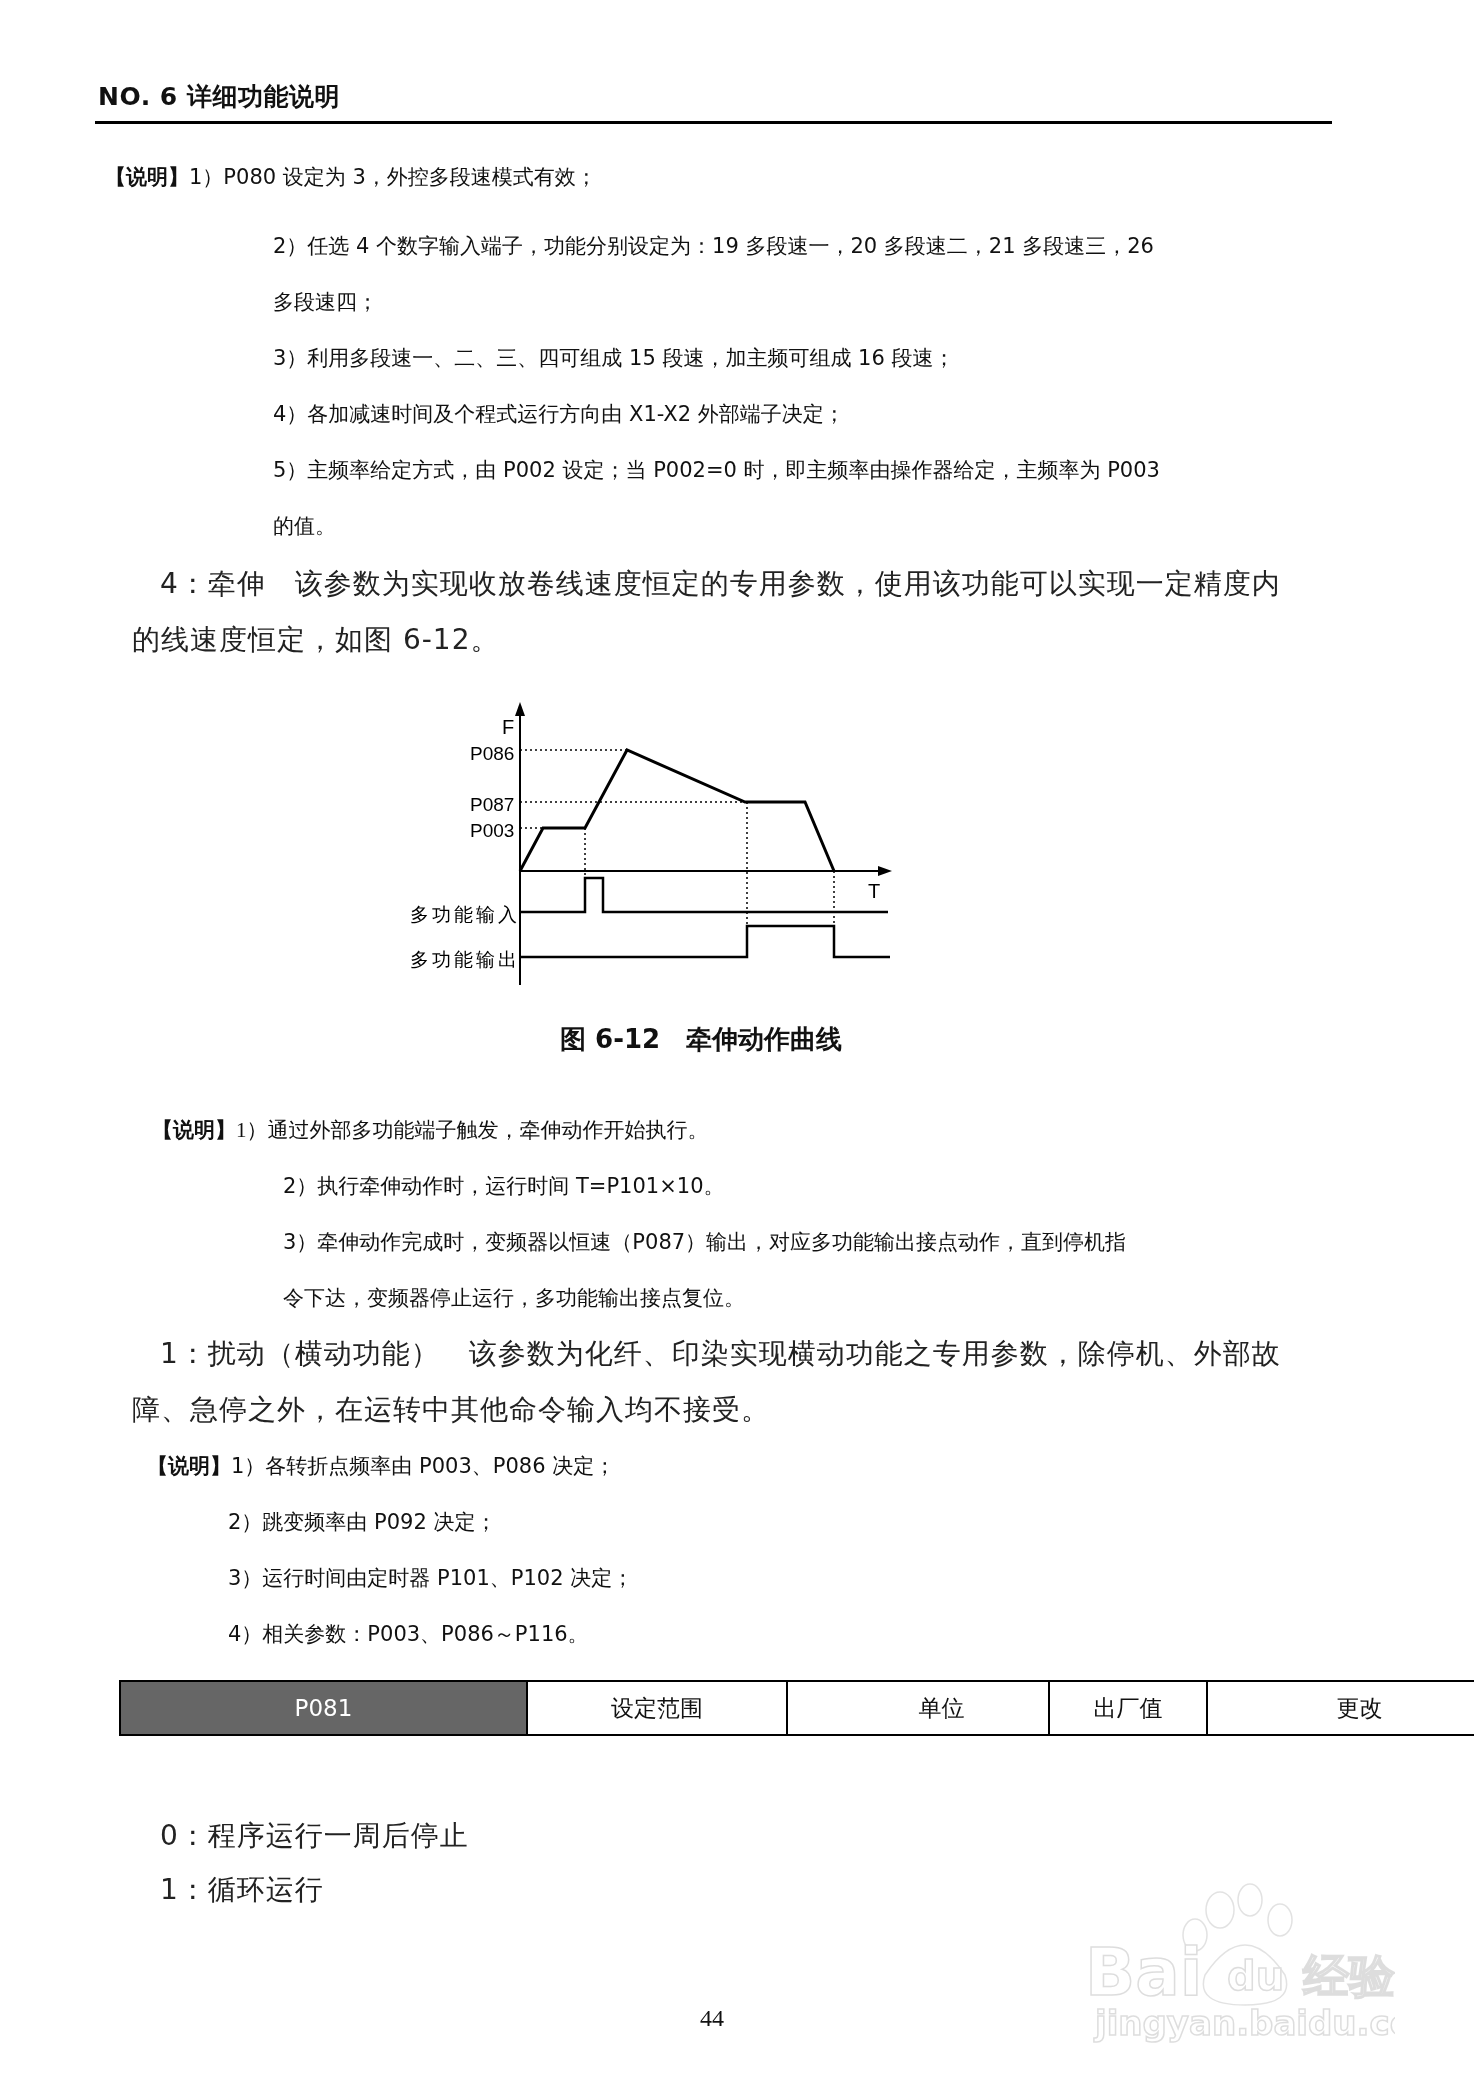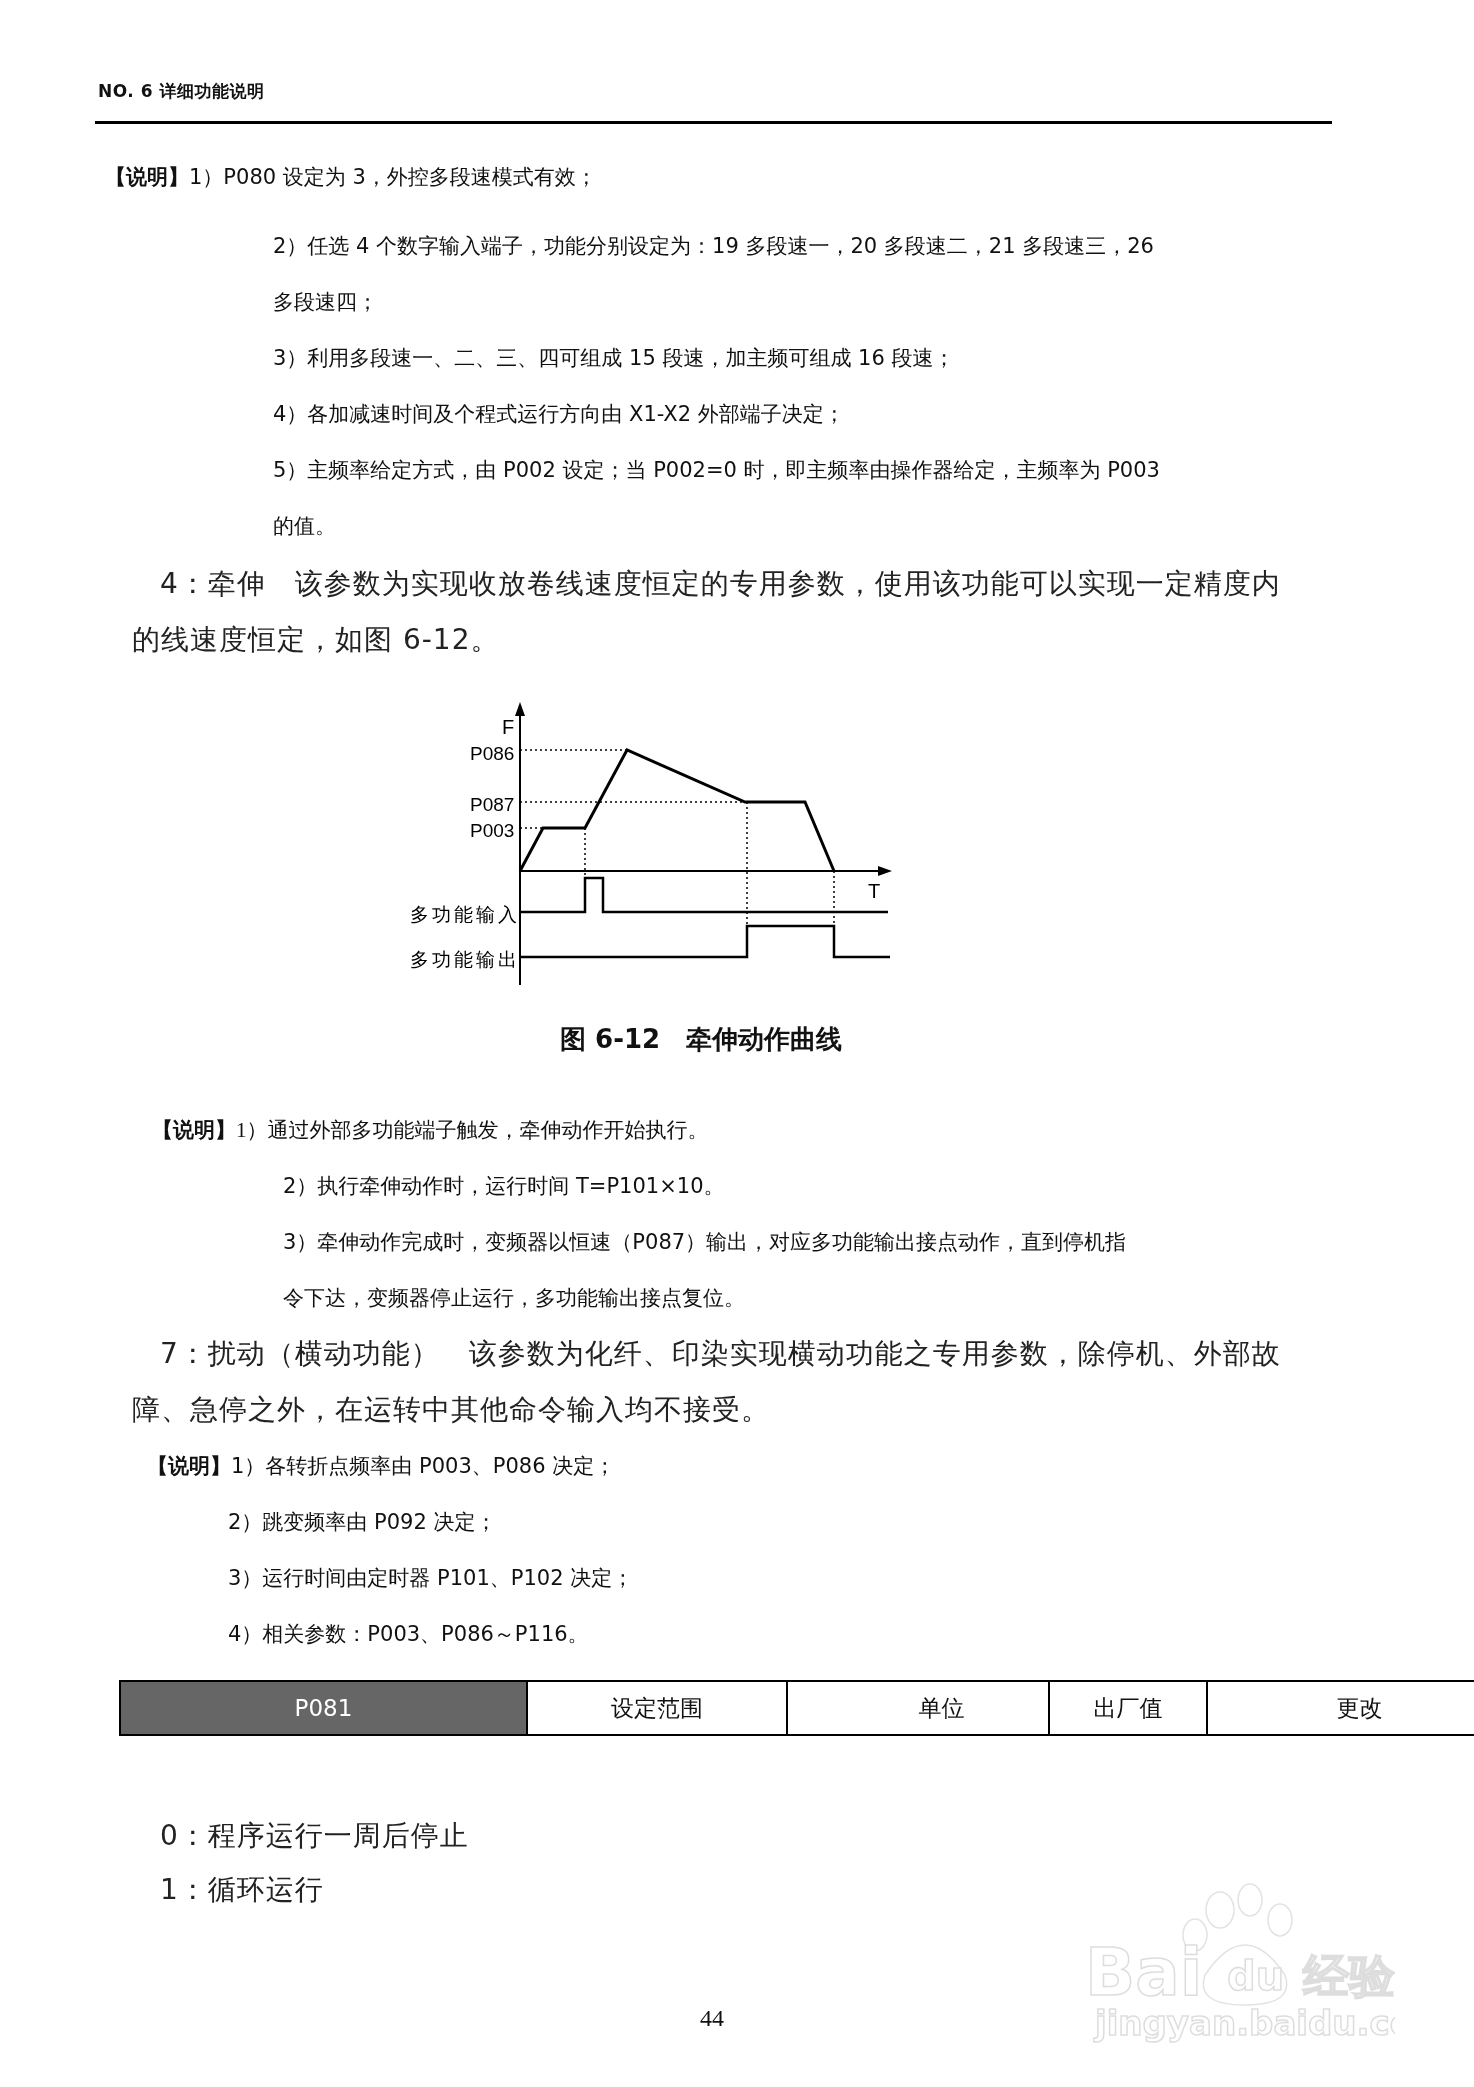--- a/index.html
+++ b/index.html
@@ -1,21 +1,21 @@
 <!DOCTYPE html>
 <html><head>
   <meta charset="utf-8">
   <style>
     html, body { margin: 0; padding: 0; background: #ffffff; }
     body {
       width: 1474px; height: 2087px; position: relative; overflow: hidden;
       font-family: "DejaVu Sans", "Liberation Sans", sans-serif; color: #111;
     }
     .abs { position: absolute; white-space: nowrap; }
-    .chapter-title { left: 98px; top: 80px; font-size: 17px; font-weight: bold; letter-spacing: 0.5px; }
+    .chapter-title { left: 98px; top: 80px; font-size: 25px; font-weight: bold; letter-spacing: 0.5px; }
     .header-rule { position: absolute; left: 95px; top: 121px; width: 1237px; height: 3px; background: #000; }
     .note { font-size: 21px; line-height: 28px; }
     .note b { font-weight: bold; }
     .para { font-size: 28px; line-height: 36px; color: #222; letter-spacing: 1px; }
     .caption { font-size: 26px; font-weight: bold; }
     .page-num { left: 700px; top: 2005px; font-family: "Liberation Serif", serif; font-size: 24px; }
 
     
     .param-table {
       position: absolute; left: 119px; top: 1680px; width: 1394px;
@@ -86,21 +86,21 @@
 
 <div class="abs caption" style="left:560px; top:1022px;">图 6-12　牵伸动作曲线</div>
 
 
 <div class="abs note" style="left:152px; top:1116px;font-family:Liberation Serif, serif;"><b>【说明】</b><span>1）通过外部多功能端子触发，牵伸动作开始执行。</span></div>
 <div class="abs note" style="left:283px; top:1172px;">2）执行牵伸动作时，运行时间 T=P101×10。</div>
 <div class="abs note" style="left:283px; top:1228px;">3）牵伸动作完成时，变频器以恒速（P087）输出，对应多功能输出接点动作，直到停机指</div>
 <div class="abs note" style="left:283px; top:1284px;">令下达，变频器停止运行，多功能输出接点复位。</div>
 
 
-<div class="abs para" style="left:160px; top:1336px;">7：扰动（横动功能）　该参数为化纤、印染实现横动功能之专用参数，除停机、外部故</div>
+<div class="abs para" style="left:160px; top:1336px;">1：扰动（横动功能）　该参数为化纤、印染实现横动功能之专用参数，除停机、外部故</div>
 <div class="abs para" style="left:132px; top:1392px;">障、急停之外，在运转中其他命令输入均不接受。</div>
 
 
 <div class="abs note" style="left:147px; top:1452px;"><b>【说明】</b><span>1）各转折点频率由 P003、P086 决定；</span></div>
 <div class="abs note" style="left:228px; top:1508px;">2）跳变频率由 P092 决定；</div>
 <div class="abs note" style="left:228px; top:1564px;">3）运行时间由定时器 P101、P102 决定；</div>
 <div class="abs note" style="left:228px; top:1620px;">4）相关参数：P003、P086～P116。</div>
 
 
 <colgropup></colgropup><table class="param-table">

